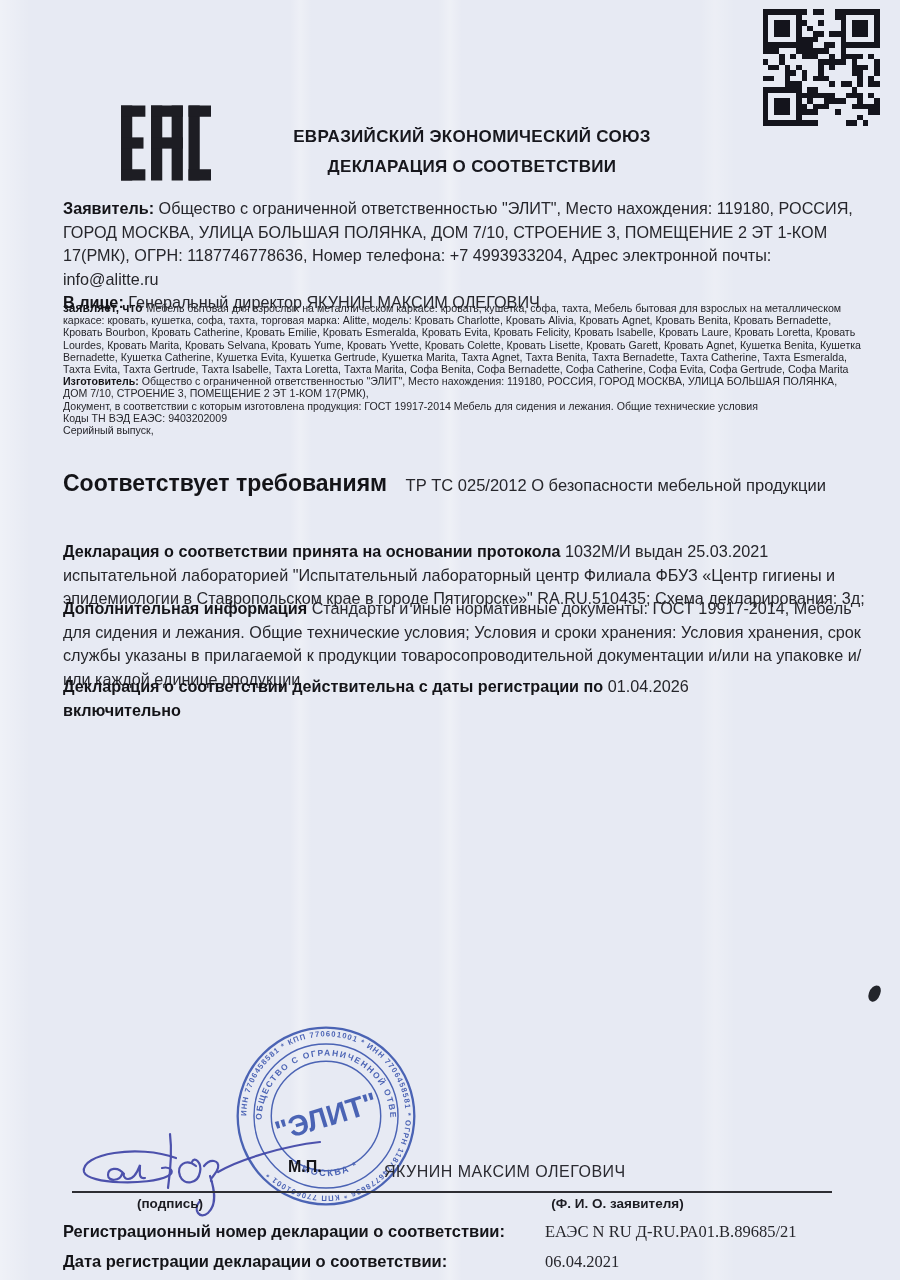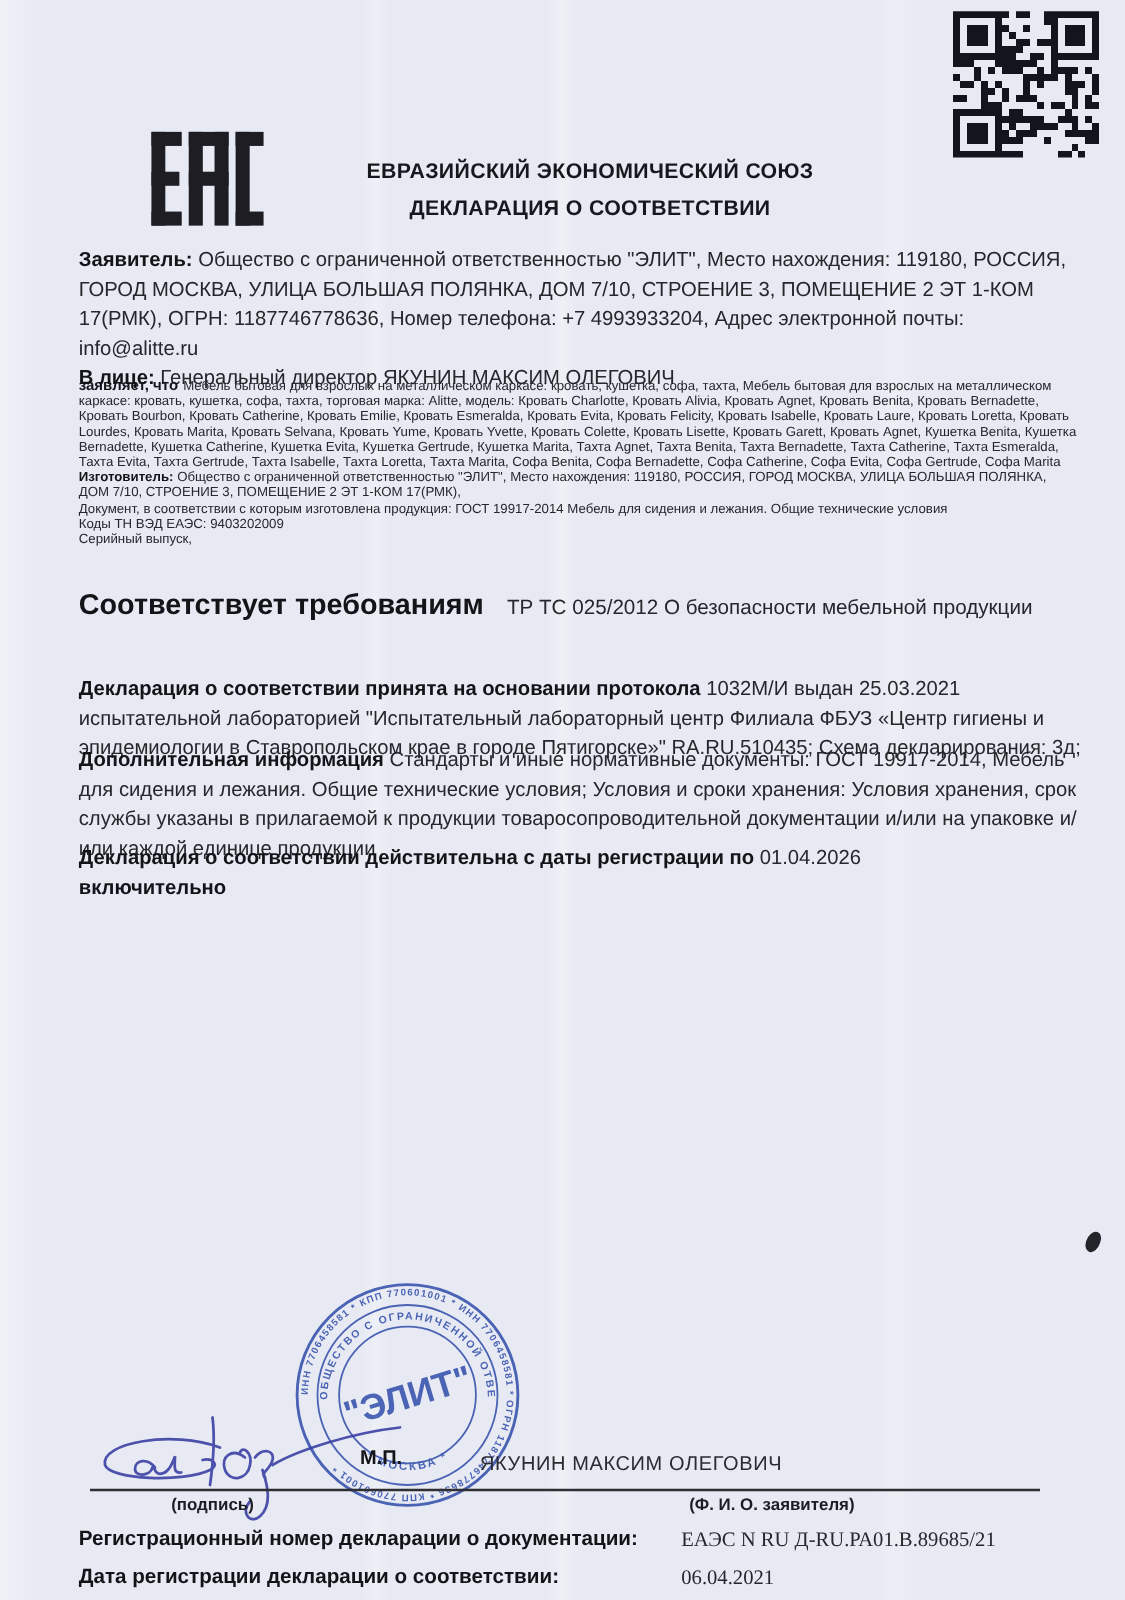--- a/index.html
+++ b/index.html
@@ -257,16 +257,16 @@
   </g>
 </svg>
 
 <div class="abs lbl" style="left:288px;top:1158px;font-size:16px">М.П.</div>
 <div class="abs" style="left:384px;top:1163px;font-size:16px;letter-spacing:.5px;color:#2a2a30">ЯКУНИН МАКСИМ ОЛЕГОВИЧ</div>
 
 <div class="abs sigline" style="left:72px;top:1191px;width:760px"></div>
 <div class="abs caption" style="left:95px;top:1196px;width:150px">(подпись)</div>
 <div class="abs caption" style="left:495px;top:1196px;width:245px">(Ф. И. О. заявителя)</div>
 
-<div class="abs regrow-label" style="left:63px;top:1222px">Регистрационный номер декларации о документации:</div>
+<div class="abs regrow-label" style="left:63px;top:1222px">Регистрационный номер декларации о соответствии:</div>
 <div class="abs regrow-value" style="left:545px;top:1222px">ЕАЭС N RU Д-RU.РА01.В.89685/21</div>
 <div class="abs regrow-label" style="left:63px;top:1252px">Дата регистрации декларации о соответствии:</div>
 <div class="abs regrow-value" style="left:545px;top:1252px">06.04.2021</div>
 
 </body></html>

